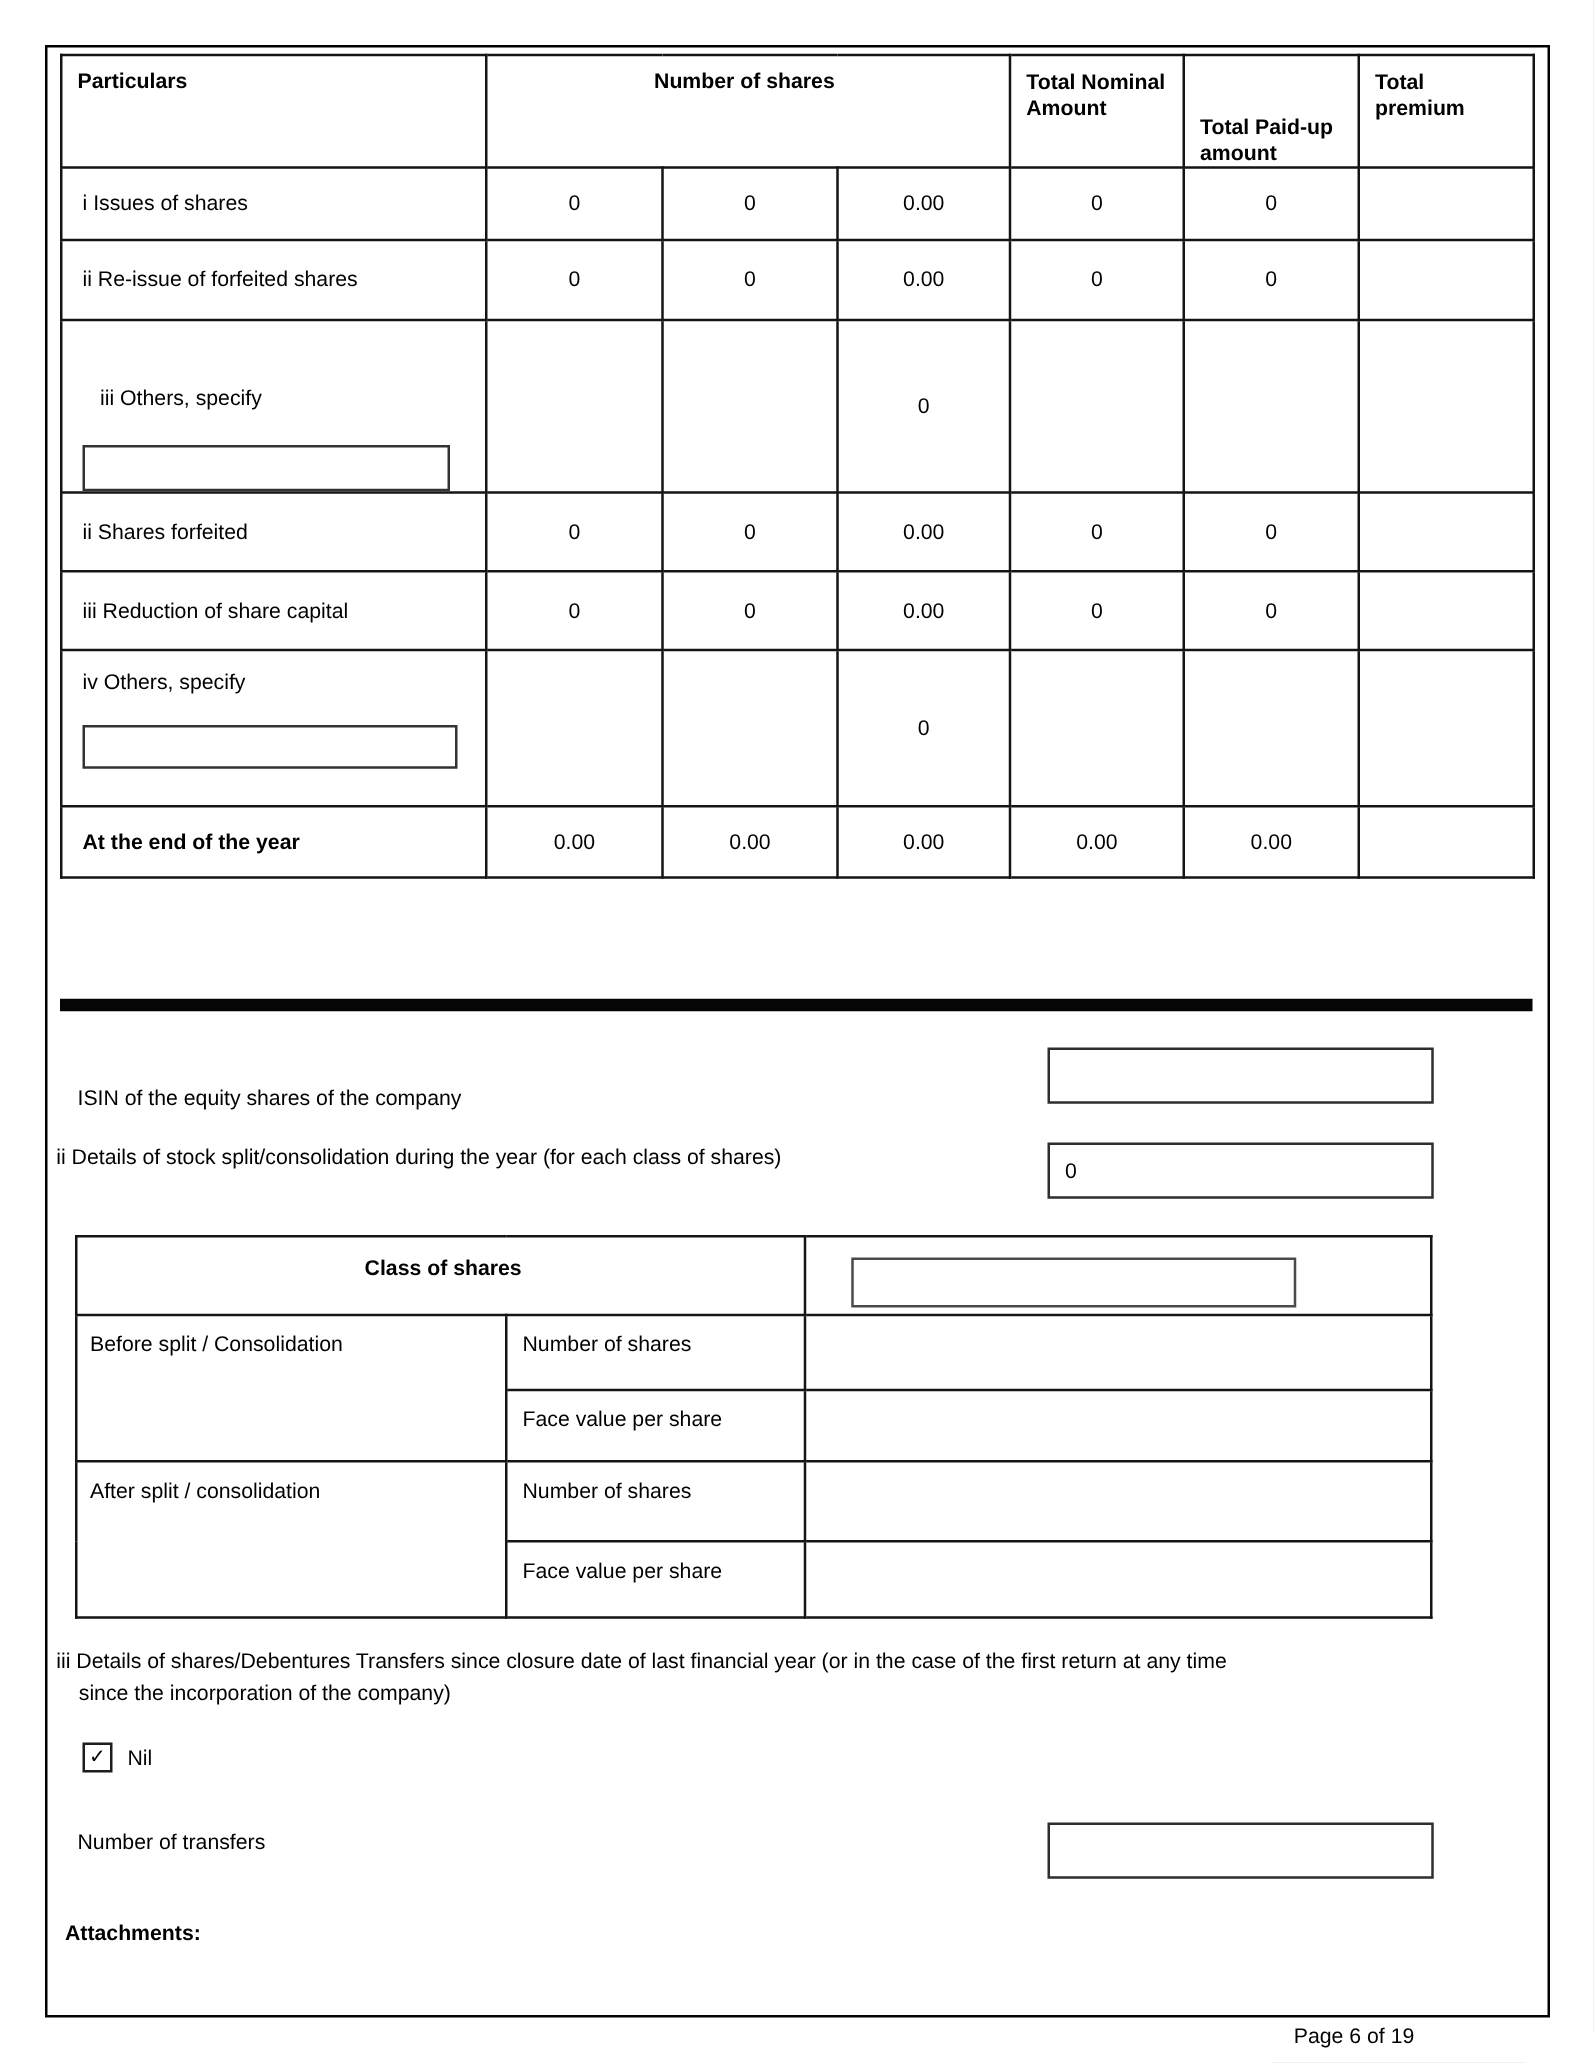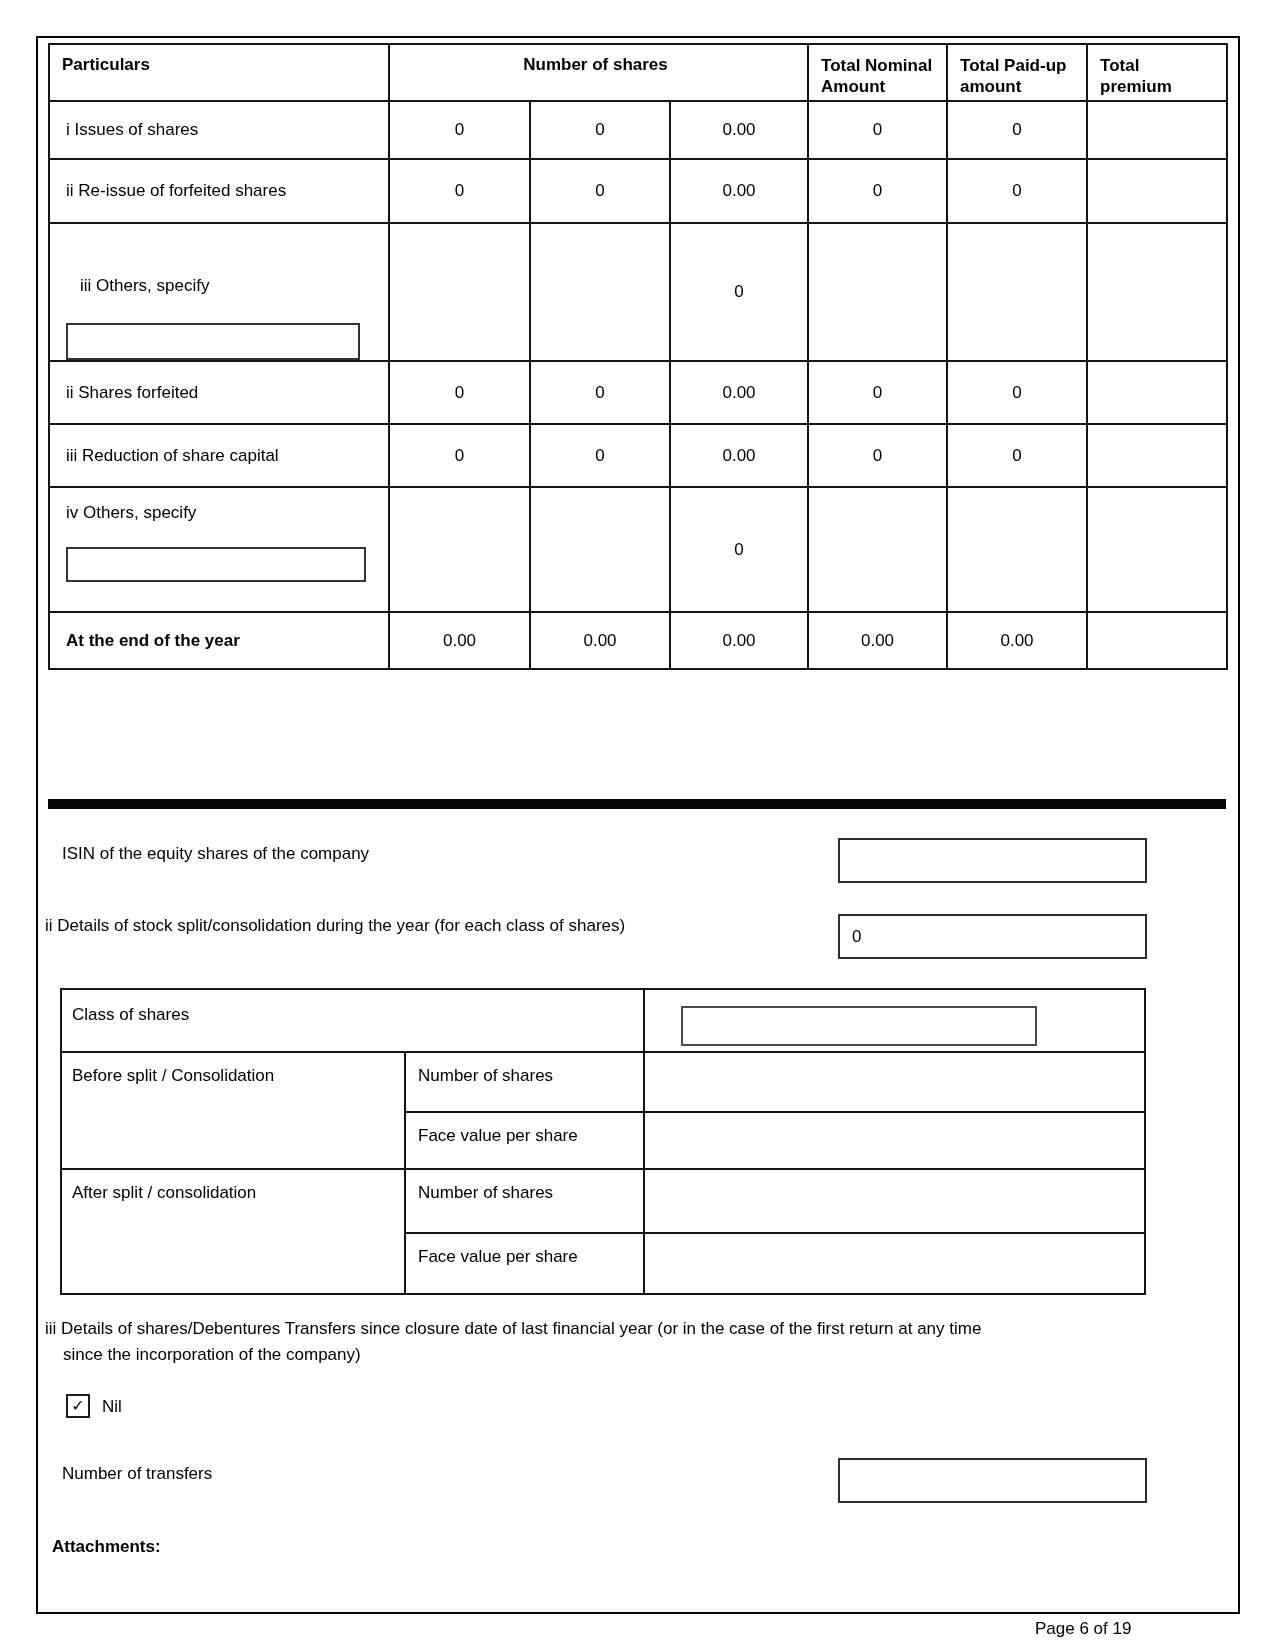--- a/index.html
+++ b/index.html
@@ -17,21 +17,21 @@
     border-collapse:collapse;table-layout:fixed;
   }
   .main-table th,.main-table td{
     border:2px solid #141414;font-size:17px;font-weight:normal;
     padding:0;overflow:hidden;box-sizing:border-box;
   }
   .main-table th{vertical-align:top;text-align:left;font-weight:bold;padding:10px 6px 0 12px;}
   .main-table th.center{text-align:center;padding-left:0;}
   .hdr-span{display:block;line-height:21px;}
   .w-nominal{width:115px;}
-  .w-paidup{width:122px;}
+  .w-paidup{width:122px;margin-top:36px;}
   .w-premium{width:78px;}
   .main-table td.lbl{vertical-align:middle;text-align:left;padding-left:16px;}
   .main-table td.lbl.bold{font-weight:bold;}
   .main-table td.val{vertical-align:middle;text-align:center;}
   .main-table td.specify{vertical-align:top;padding-top:14px;}
   .specify-label{display:block;line-height:22px;}
   .specify-label.indent{padding-left:14px;margin-top:37px;}
   .cell-input{
     display:block;margin:26px 0 0 0;width:294px;height:37px;
     border:2px solid #333;background:#fff;box-sizing:border-box;
@@ -47,21 +47,21 @@
   }
   
   table.split-table{
     position:absolute;left:60px;top:988px;width:1084px;
     border-collapse:collapse;table-layout:fixed;
   }
   .split-table td{
     border:2px solid #141414;font-size:17px;vertical-align:top;
     padding:13px 6px 0 10px;box-sizing:border-box;overflow:hidden;
   }
-  .split-table td.cs-head{font-weight:normal;text-align:left;padding-top:15px;}
+  .split-table td.cs-head{font-weight:bold;text-align:center;padding-top:15px;}
   .split-table td.cs-input-cell{padding:0;}
   .class-box{
     display:block;margin:16px 0 0 36px;width:356px;height:40px;
     border:2px solid #4a4a4a;background:#fff;box-sizing:border-box;
     font-family:"Liberation Sans",sans-serif;font-size:16px;padding:0 8px;
   }
   .split-table td.met{padding-left:12px;}
   
   .checkbox{
     position:absolute;left:66px;top:1394px;width:24px;height:24px;
@@ -176,21 +176,21 @@
       <td class="val">0.00</td>
       <td class="val">0.00</td>
       <td class="val">0.00</td>
       <td class="val">0.00</td>
       <td class="val"></td>
     </tr>
   </tbody>
     </table>
   <div class="thick-bar"></div>
 
-  <div class="abs" style="left:62px;top:843px;">ISIN of the equity shares of the company</div>
+  <div class="abs" style="left:62px;top:868px;">ISIN of the equity shares of the company</div>
   <input class="box" style="left: 838px; top: 838px;" type="text" value="">
 
   <div class="abs" style="left:45px;top:915px;">ii Details of stock split/consolidation during the year (for each class of shares)</div>
   <input class="box" style="left: 838px; top: 914px;" type="text" value="0">
 
   <table class="split-table">
     <colgroup>
       <col style="width:344px">
         <col style="width:239px">
         <col style="width:501px">

